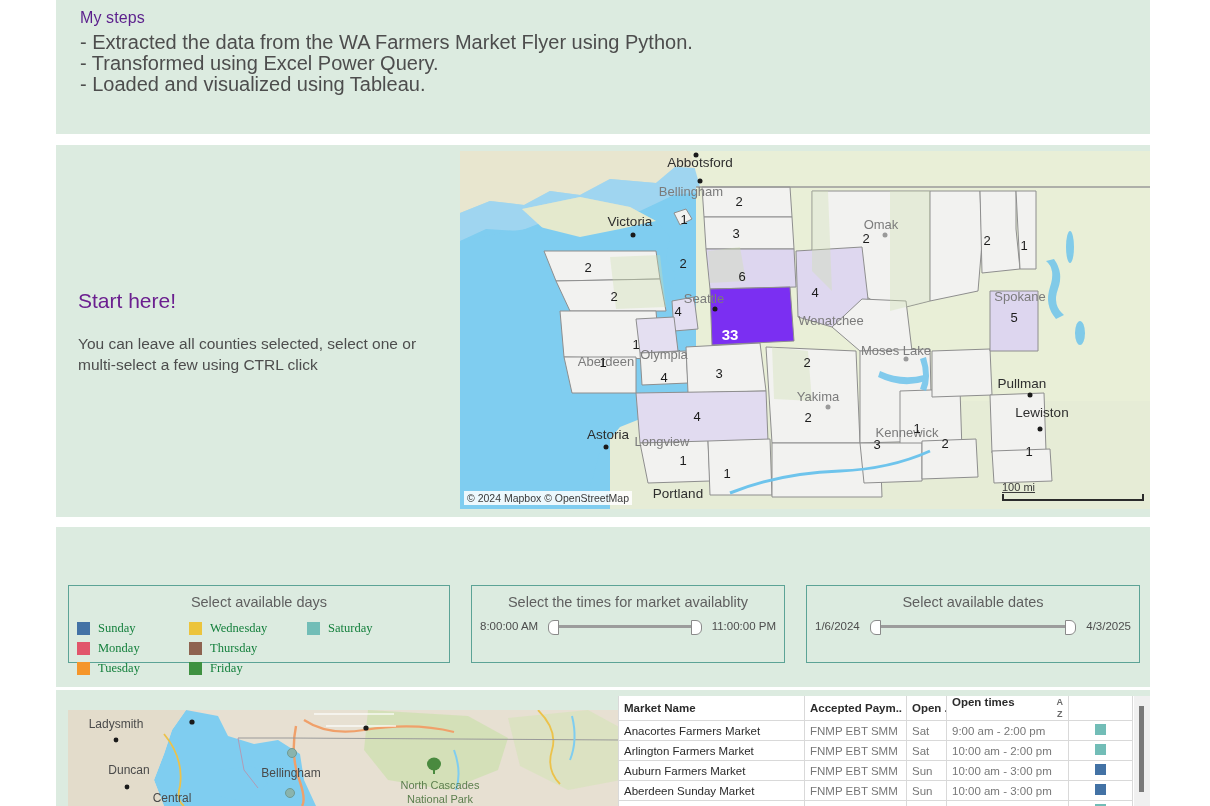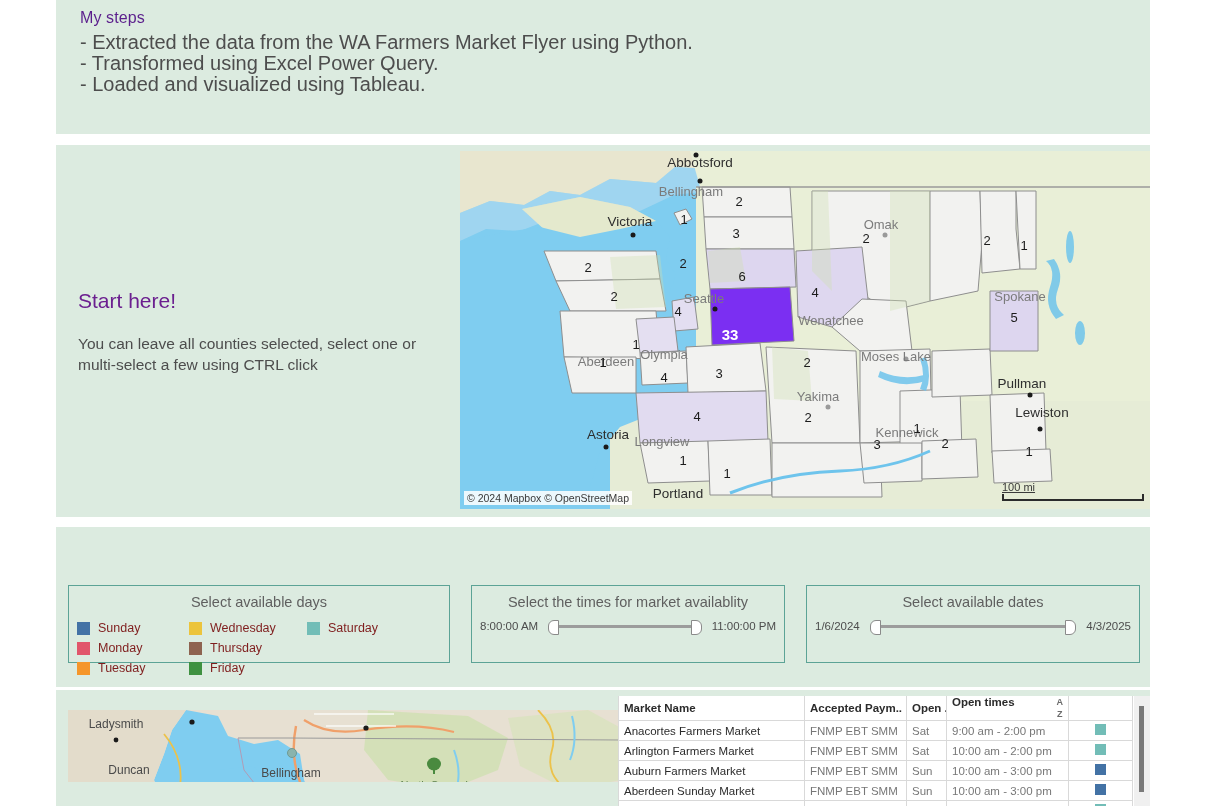--- a/index.html
+++ b/index.html
@@ -103,21 +103,21 @@
     position: absolute; left: 0; right: 0; top: 8px; text-align: center;
     font-size: 14.5px; color: #5f5f5f;
   }
 
   .legend-col { position: absolute; top: 32px; }
   .legend-col.c1 { left: 8px; }
   .legend-col.c2 { left: 120px; }
   .legend-col.c3 { left: 238px; }
   .legend-item { display: flex; align-items: center; height: 20px; }
   .legend-sw { width: 13px; height: 13px; margin-right: 8px; flex: 0 0 auto; }
-  .legend-txt { font-size: 12.5px; color: #7f1d1d; }
+  .legend-txt { font-size: 12.5px; color: #15803d; font-family: Liberation Serif, serif; }
 
   .slider-row {
     position: absolute; top: 32px; left: 8px; right: 8px;
     display: flex; align-items: center; justify-content: space-between;
   }
   .slider-end { font-size: 11.5px; color: #4d4d4d; white-space: nowrap; }
   .slider-track {
     position: relative; flex: 1 1 auto; margin: 0 10px; height: 16px;
   }
   .slider-track .rail {
@@ -126,21 +126,21 @@
   }
   .slider-handle {
     position: absolute; top: 2px; width: 11px; height: 15px;
     background: #fff; border: 1px solid #8a8a8a;
   }
   .slider-handle.left  { left: 0;  border-radius: 6px 0 0 6px; }
   .slider-handle.right { right: 0; border-radius: 0 6px 6px 0; }
 
   
   .map2 {
-    position: absolute; left: 12px; top: 20px; width: 553px; height: 72px;
+    position: absolute; left: 12px; top: 20px; width: 553px; height: 96px;
     overflow: hidden; background: #86efac;
   }
 
   
   .tbl-wrap {
     position: absolute; left: 562px; top: 6px; width: 532px; height: 110px;
     background: #fff; overflow: hidden;
   }
   table.mkt {
     border-collapse: collapse; width: 514px; table-layout: fixed;
@@ -317,21 +317,21 @@
           <div class="city-label" style="left: 231px; top: 40px;">Bellingham</div>
           <div class="city-label dark" style="left: 170px; top: 70px;">Victoria</div>
           <div class="city-label" style="left: 244px; top: 147px;">Seattle</div>
           <div class="city-label" style="left: 204px; top: 203px;">Olympia</div>
           <div class="city-label" style="left: 146px; top: 210px;">Aberdeen</div>
           <div class="city-label dark" style="left: 148px; top: 283px;">Astoria</div>
           <div class="city-label" style="left: 202px; top: 290px;">Longview</div>
           <div class="city-label dark" style="left: 218px; top: 342px;">Portland</div>
           <div class="city-label" style="left: 421px; top: 73px;">Omak</div>
           <div class="city-label" style="left: 371px; top: 169px;">Wenatchee</div>
-          <div class="city-label" style="left: 436px; top: 205px;">Moses Lake</div>
+          <div class="city-label" style="left: 436px; top: 199px;">Moses Lake</div>
           <div class="city-label" style="left: 358px; top: 245px;">Yakima</div>
           <div class="city-label" style="left: 447px; top: 281px;">Kennewick</div>
           <div class="city-label" style="left: 560px; top: 145px;">Spokane</div>
           <div class="city-label dark" style="left: 562px; top: 232px;">Pullman</div>
           <div class="city-label dark" style="left: 582px; top: 261px;">Lewiston</div>
         </div>
       <div id="map-counts">
           <div class="cty-label" style="left: 279px; top: 50px;">2</div>
           <div class="cty-label" style="left: 276px; top: 82px;">3</div>
           <div class="cty-label" style="left: 224px; top: 68px;">1</div>

